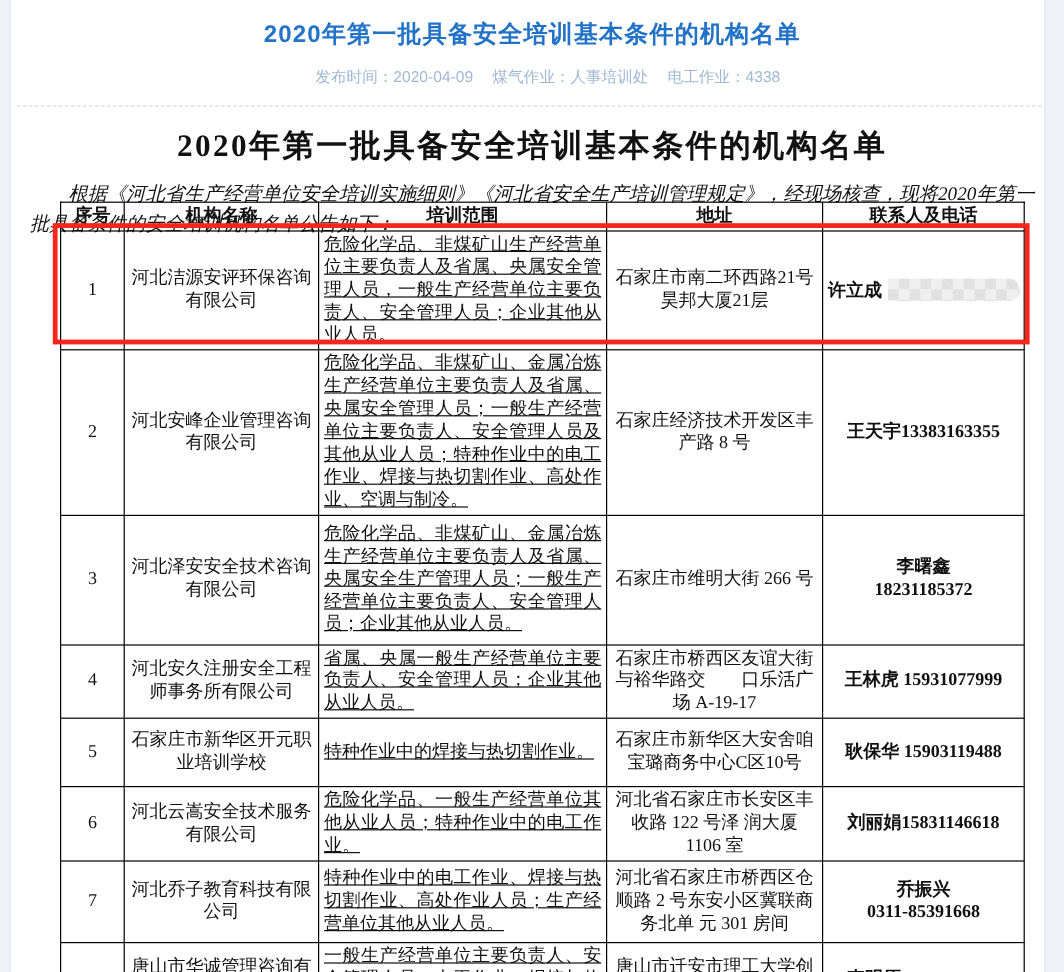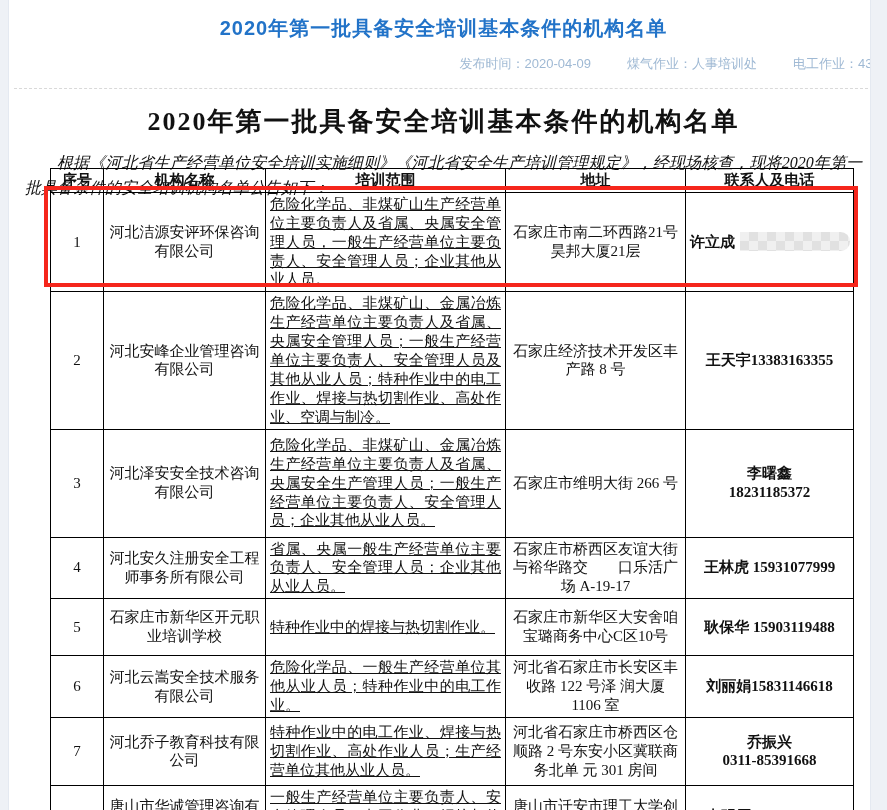--- a/index.html
+++ b/index.html
@@ -13,21 +13,21 @@
   .gutter { position:absolute; top:0; bottom:0; background:#eef1f6; z-index:0; }
   .gutter-left  { left:0; width:9px;  border-right:1px solid #e4e9f1; }
   .gutter-right { right:0; width:17px; border-left:1px solid #e4e9f1; }
 
   .page-title {
     margin-top:15px; text-align:center;
     font-family:"Liberation Sans","DejaVu Sans",sans-serif;
     font-size:20px; font-weight:bold; color:#2273c8; letter-spacing:1px;
   }
   .meta-bar {
-    margin-top:13px; display:flex; justify-content:flex-end; gap:36px;
+    margin-top:13px; display:flex; justify-content:center; gap:16px;
     font-family:"Liberation Sans","DejaVu Sans",sans-serif;
     font-size:13px; color:#9fb9d4;margin-left:26px;
   }
   .divider { border:none; border-top:1px dashed #d9d9d9; margin:15px 14px 0 14px; }
 
   .doc-heading {
     margin:15px 0 0 0; text-align:center;
     font-size:26px; font-weight:700; letter-spacing:2px; color:#111;
   }
   .doc-paragraph {

